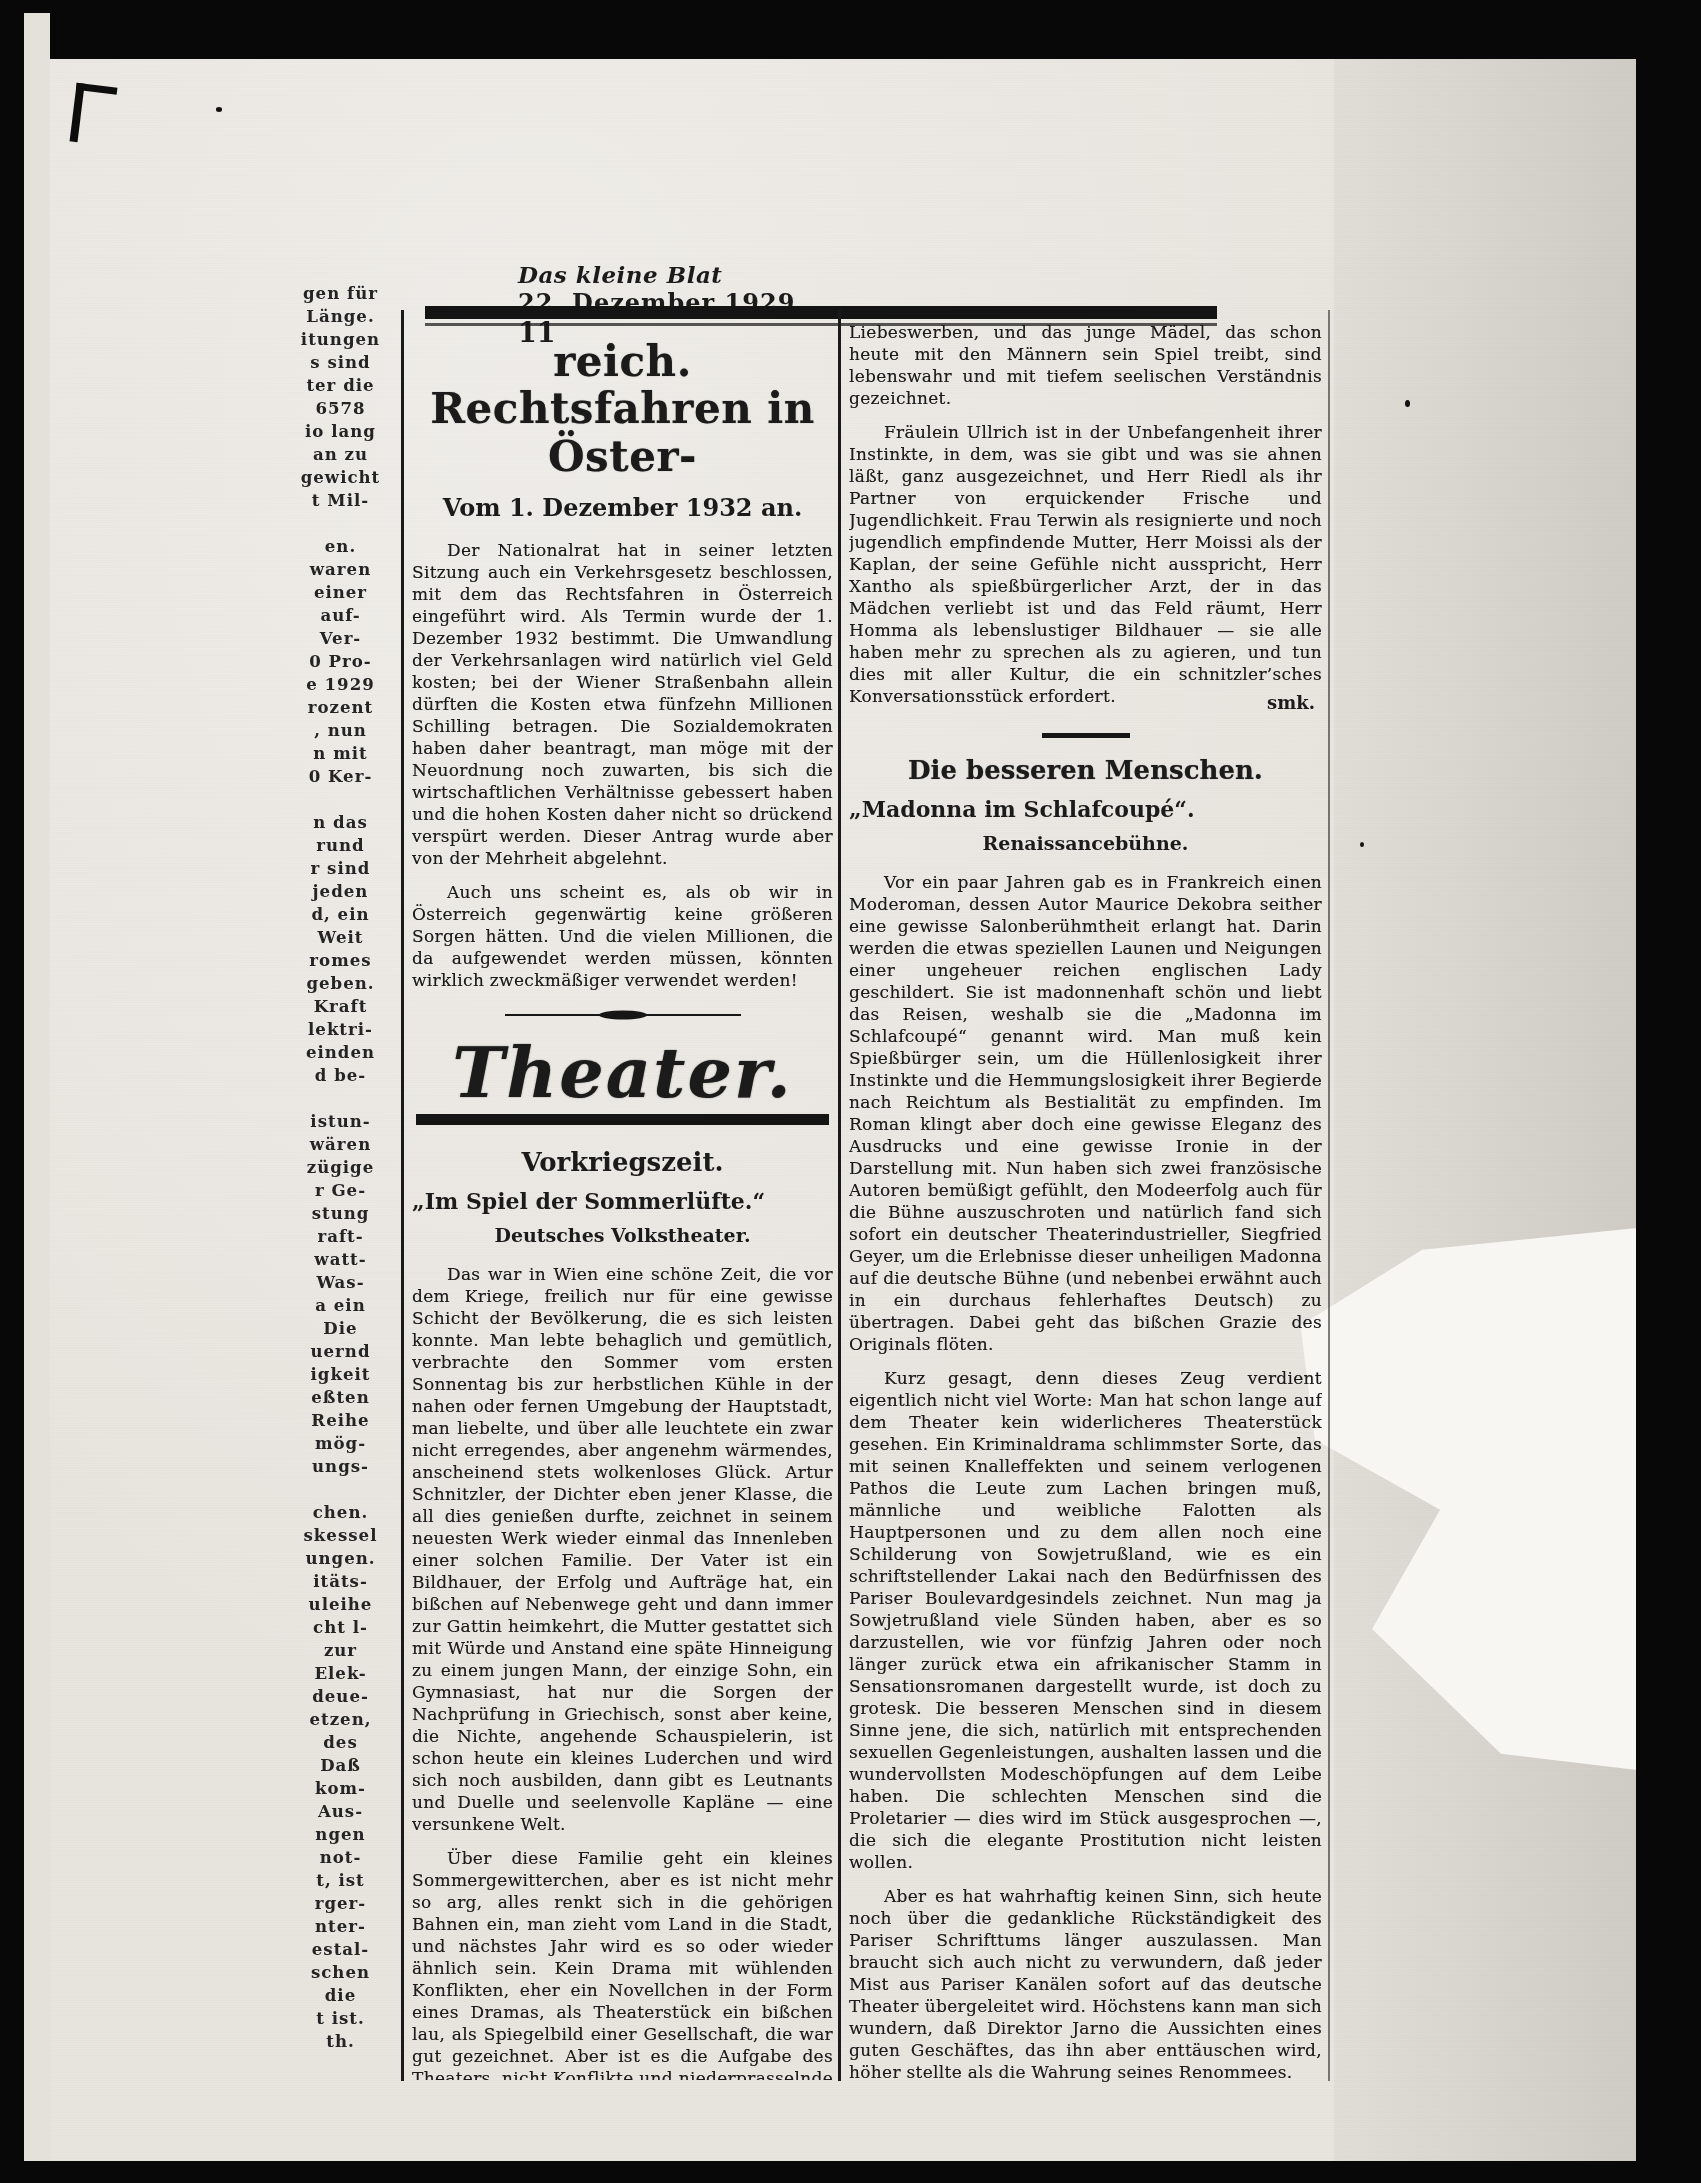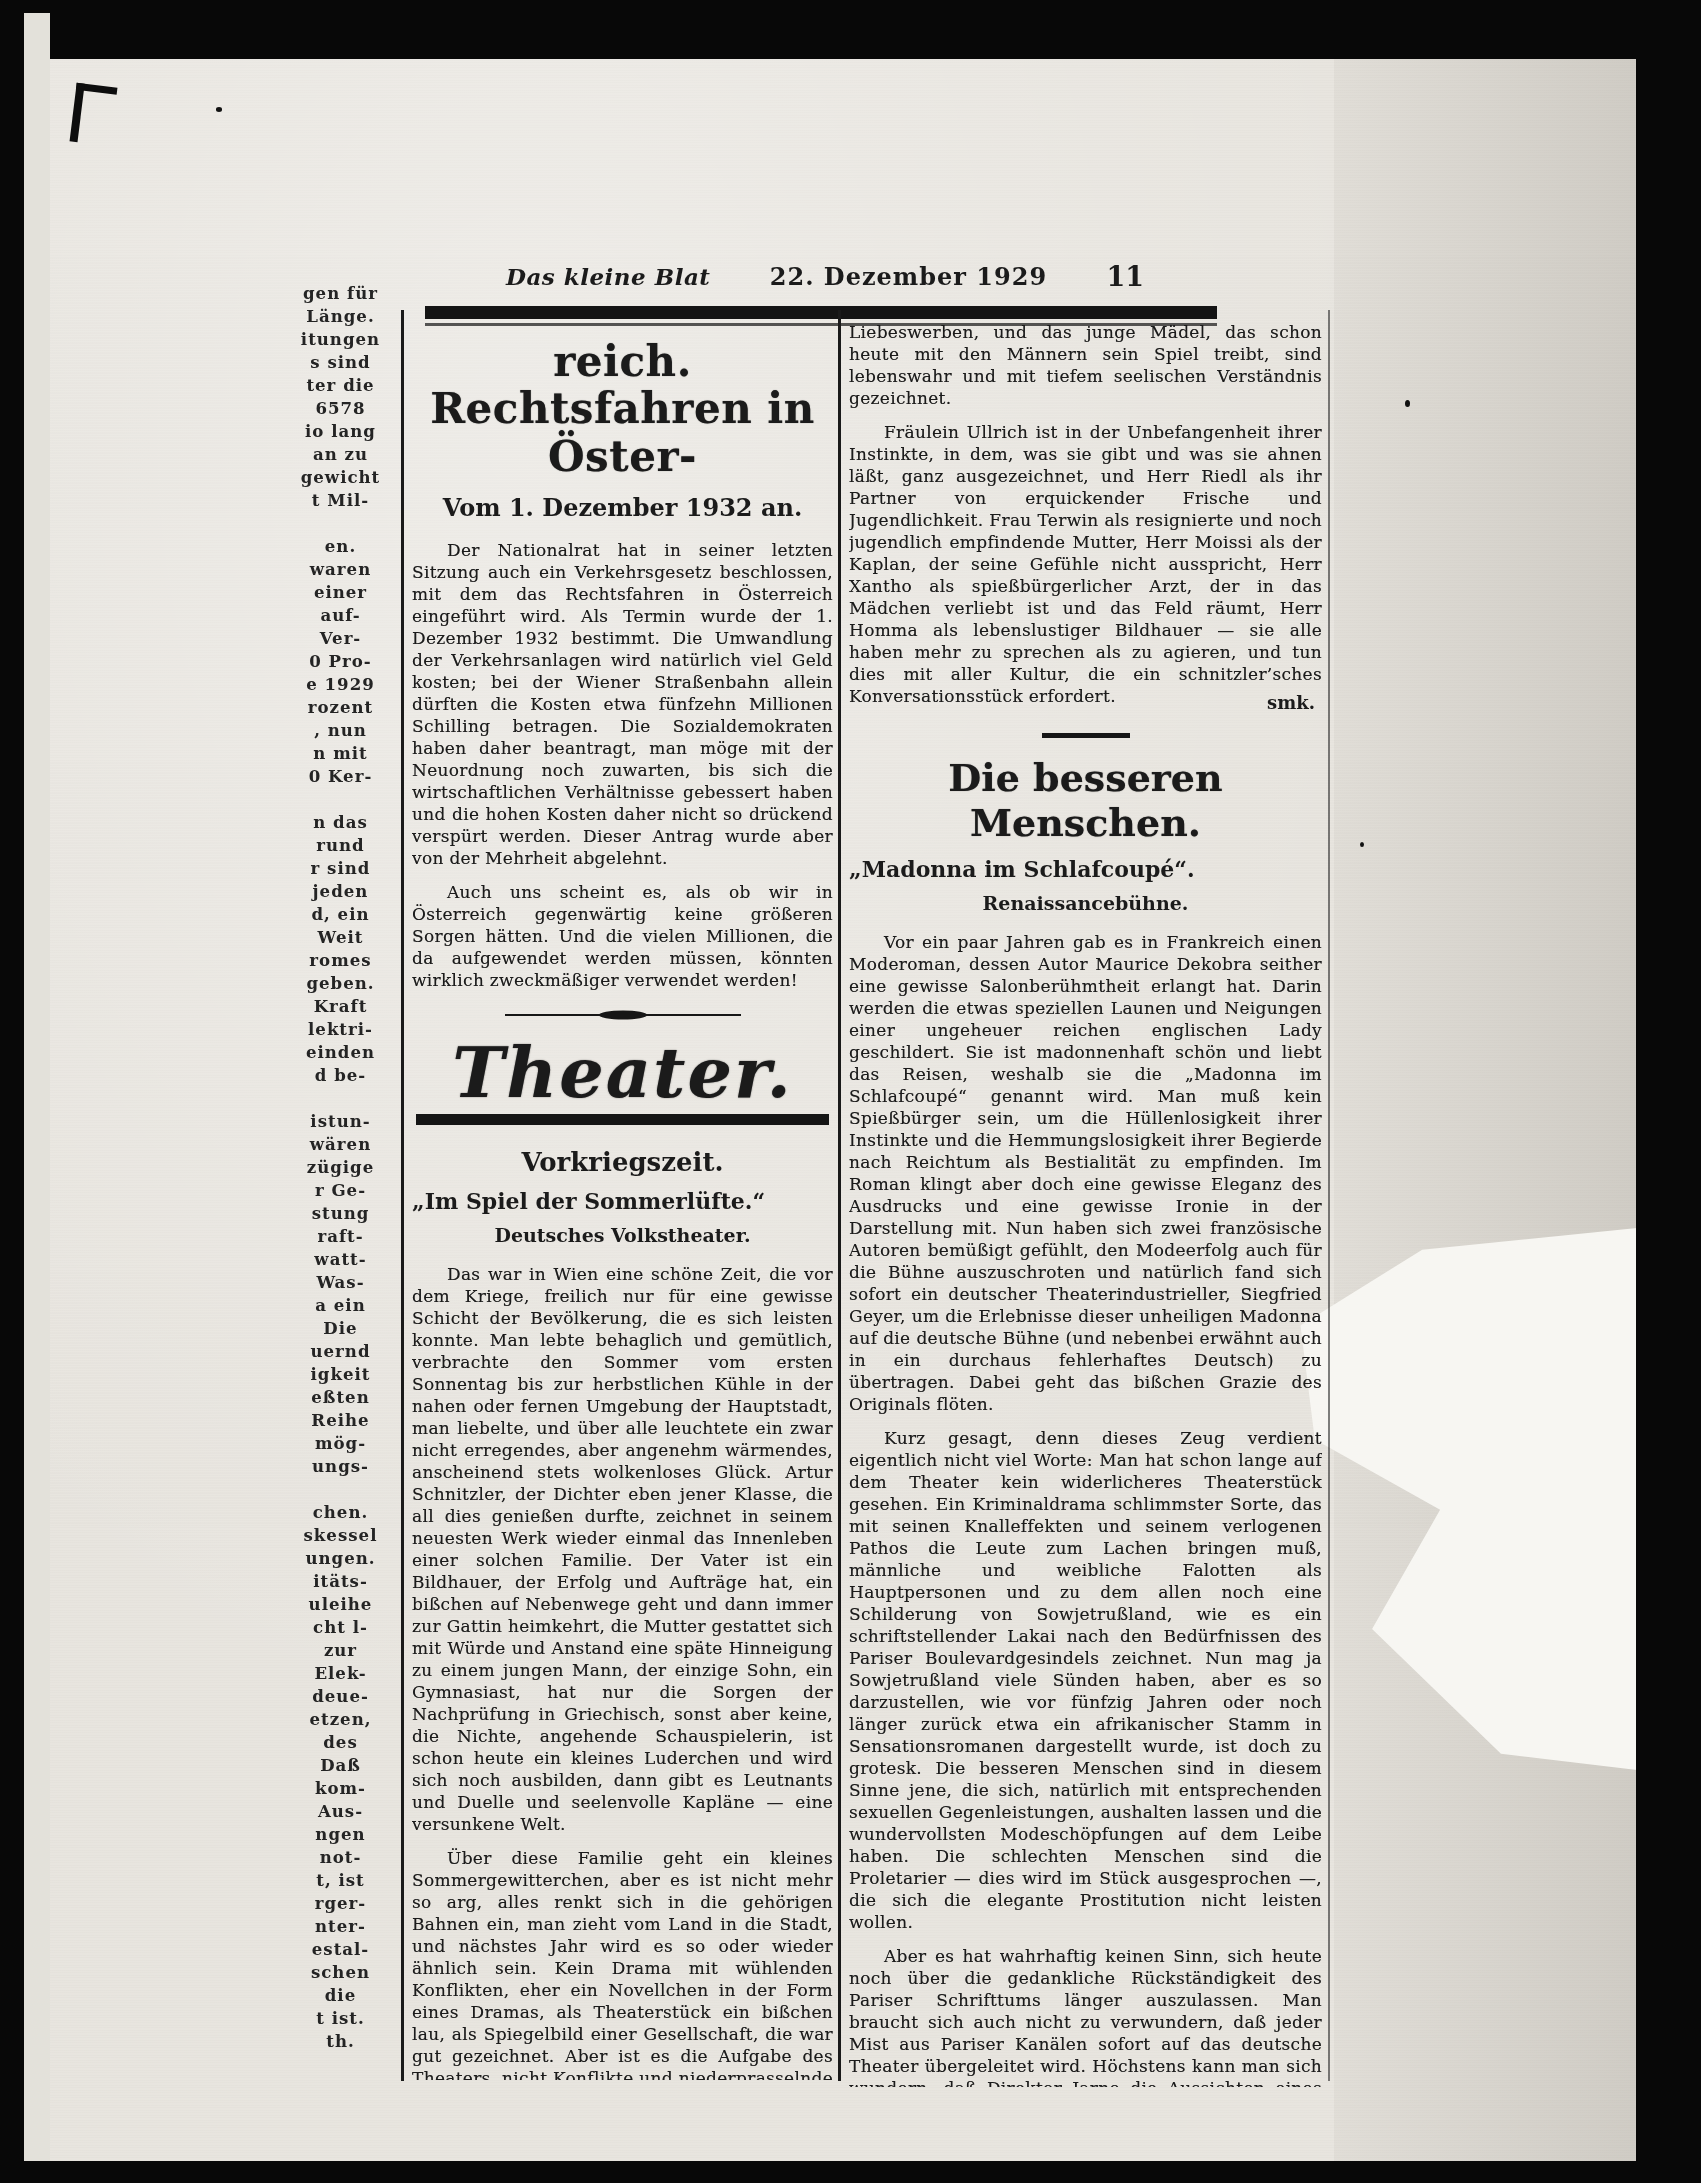--- a/index.html
+++ b/index.html
@@ -20,22 +20,22 @@
           #e8e5df;}
   #right-shade{position:absolute;left:1284px;top:0;width:302px;height:2102px;
         background:linear-gradient(90deg, rgba(110,104,92,.06), rgba(110,104,92,.20));}
   #torn{position:absolute;left:1229px;top:1169px;width:358px;height:542px;background:#f7f6f2;
         clip-path:polygon(6% 18%, 40% 4%, 100% 0%, 100% 100%, 62% 97%, 26% 74%, 45% 52%, 10% 39%);
         box-shadow:-5px 5px 11px rgba(0,0,0,.10);}
   #hook{position:absolute;left:23px;top:26px;width:33px;height:52px;
         border-left:8px solid #0d0d0d;border-top:7px solid #0d0d0d;transform:rotate(7deg);}
   .speck{position:absolute;background:#111;border-radius:50%;}
   
-  #header-row{position:absolute;left:386px;top:202px;width:783px;display:flex;
-        justify-content:space-between;align-items:center;padding:0 75px 0 70px;box-sizing:border-box;}
+  #header-row{position:absolute;left:398px;top:202px;width:783px;display:flex;
+        justify-content:space-between;align-items:flex-start;padding:0 75px 0 70px;box-sizing:border-box;flex-direction:column;}
   #masthead{font-weight:bold;font-style:italic;font-size:23px;letter-spacing:0.5px;}
   #issue-date{font-weight:bold;font-size:24px;letter-spacing:1px;}
   #page-number{font-weight:bold;font-size:27px;}
   #header-rule{position:absolute;left:375px;top:247px;width:792px;height:13px;background:#141414;}
   #header-rule-thin{position:absolute;left:375px;top:264px;width:792px;height:2.5px;background:rgba(20,20,20,.7);}
   
   .vrule{position:absolute;top:251px;height:1771px;width:2.5px;background:#1a1a1a;}
   #vrule-1{left:351px;}
   #vrule-2{left:788px;}
   #vrule-3{left:1278px;width:1.5px;opacity:.55;}
@@ -54,21 +54,21 @@
   .a1-title{margin-top:26px;text-align:center;font-weight:bold;font-size:42px;line-height:1.13;
         letter-spacing:0.5px;text-shadow:0 0 1px rgba(0,0,0,.5);}
   .a1-subtitle{margin:13px 0 17px;text-align:center;font-weight:bold;font-size:24px;}
   .divider-lens{position:relative;width:236px;height:2px;background:#161616;margin:23px auto 20px;}
   .divider-lens::after{content:"";position:absolute;left:50%;top:50%;transform:translate(-50%,-50%);
         width:48px;height:9px;background:#161616;border-radius:50%;}
   .theater-head{margin-top:11px;text-align:center;font-weight:bold;font-style:italic;
         font-size:70px;line-height:1.05;letter-spacing:2px;text-shadow:0 0 1.5px rgba(0,0,0,.55);}
   .theater-bar{width:98%;height:11px;background:#151515;margin:4px auto 22px;}
   .rev-heading{margin:5px 0 0;text-align:center;font-weight:bold;font-size:26px;}
-  .rev-heading.big{font-size:38px;margin-top:3px;text-shadow:0 0 1px rgba(0,0,0,.5);}
+  .rev-heading.big{font-size:26px;margin-top:3px;text-shadow:0 0 1px rgba(0,0,0,.5);}
   .play-title{margin:11px 0 0;text-align:left;font-weight:bold;font-size:22px;}
   .venue{margin:10px 0 17px;text-align:center;font-weight:bold;font-size:19px;}
   .signature{text-align:right;font-weight:bold;font-size:18px;margin:-22px 7px 7px 0;}
   .divider-dash{width:88px;height:4.5px;background:#161616;margin:20px auto 17px;}
 </style>
 </head>
 <body>
 
 <div id="scan">
   <div id="frame-top" class="frame"></div>

